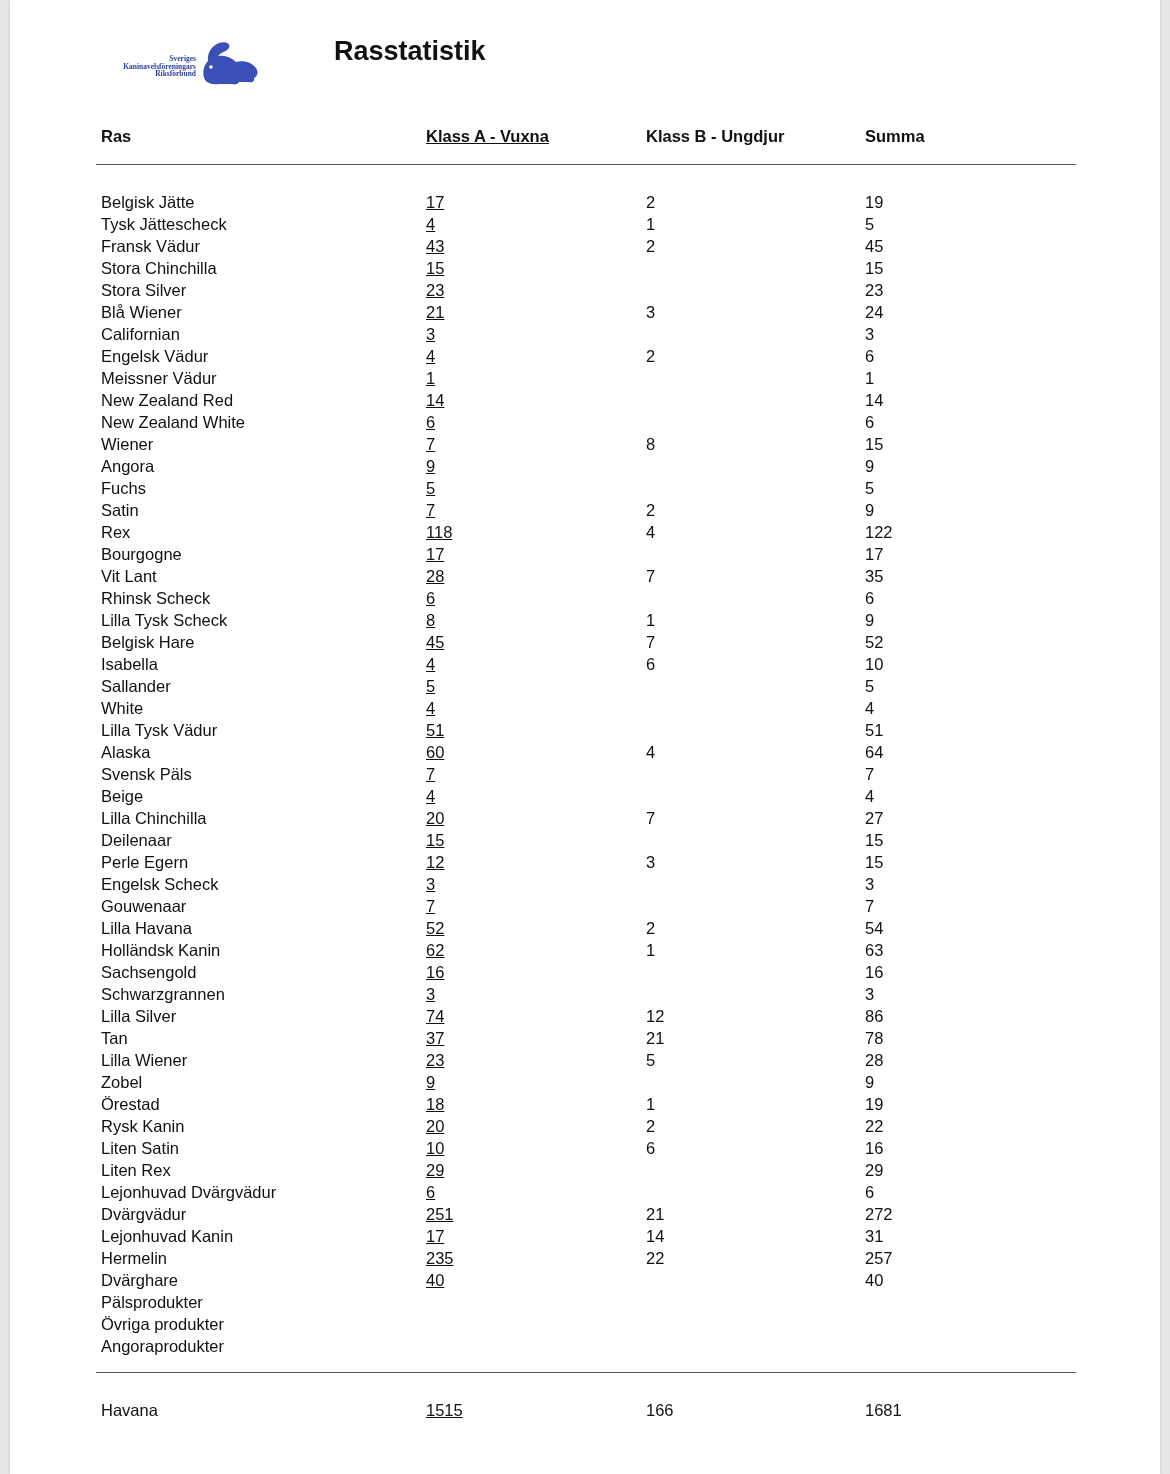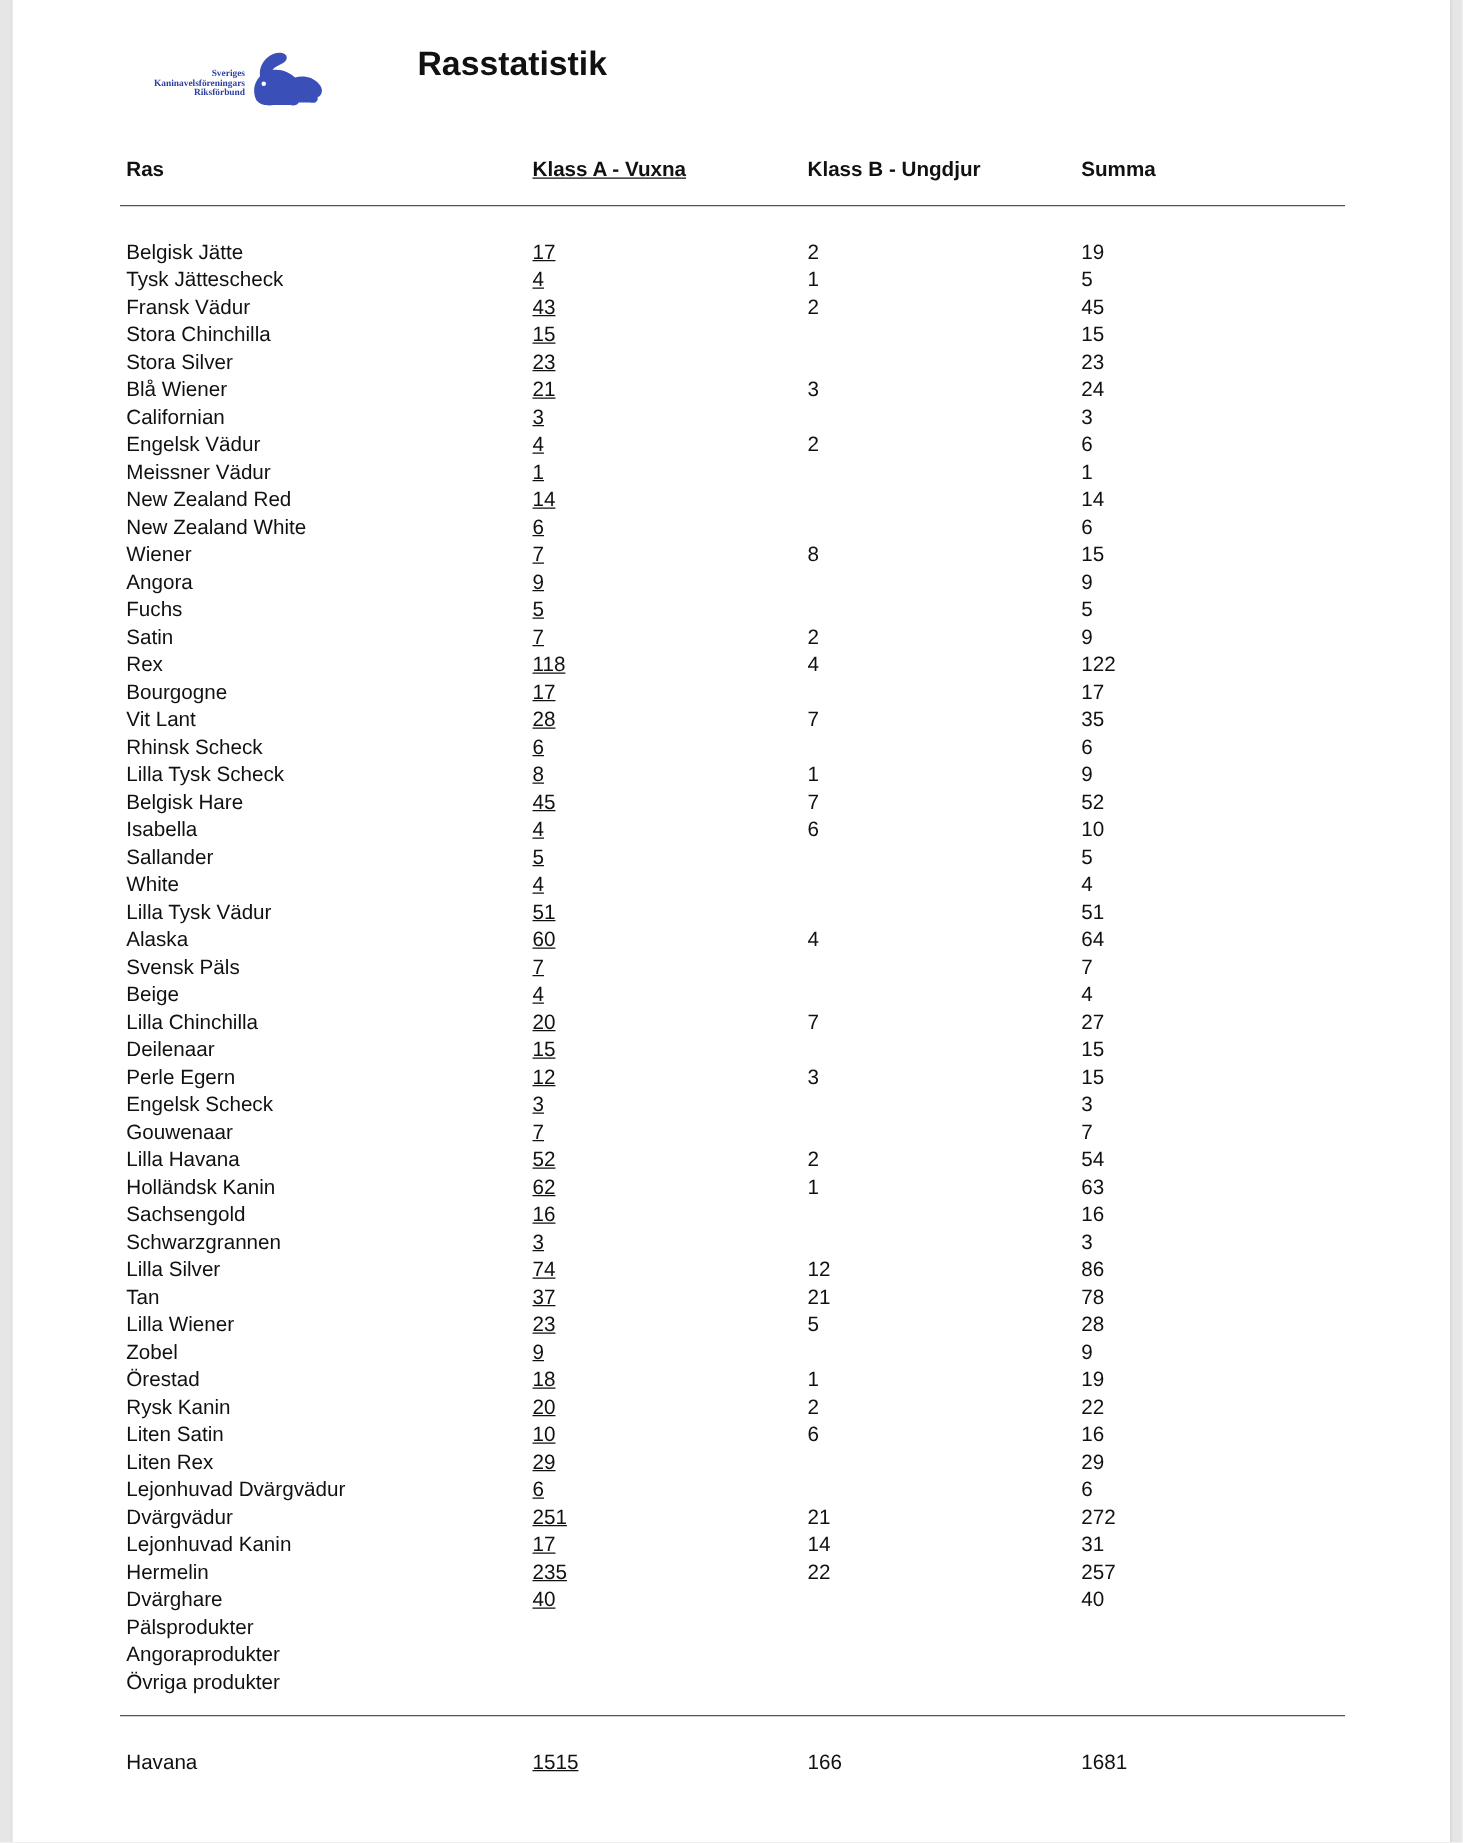--- a/index.html
+++ b/index.html
@@ -371,27 +371,27 @@
         <div class="col c2"></div>
         <div class="col c3">40</div>
       </div>
       <div class="row">
         <div class="col c0">Pälsprodukter</div>
         <div class="col c1"></div>
         <div class="col c2"></div>
         <div class="col c3"></div>
       </div>
       <div class="row">
+        <div class="col c0">Övriga produkter</div>
+        <div class="col c1"></div>
+        <div class="col c2"></div>
+        <div class="col c3"></div>
+      </div>
+      <div class="row">
         <div class="col c0">Angoraprodukter</div>
-        <div class="col c1"></div>
-        <div class="col c2"></div>
-        <div class="col c3"></div>
-      </div>
-      <div class="row">
-        <div class="col c0">Övriga produkter</div>
         <div class="col c1"></div>
         <div class="col c2"></div>
         <div class="col c3"></div>
       </div>
     </div>
 
   <div class="rule" style="top:1372px;"></div>
 
   <div class="col c0 total">Havana</div>
   <div class="col c1 total">1515</div>

